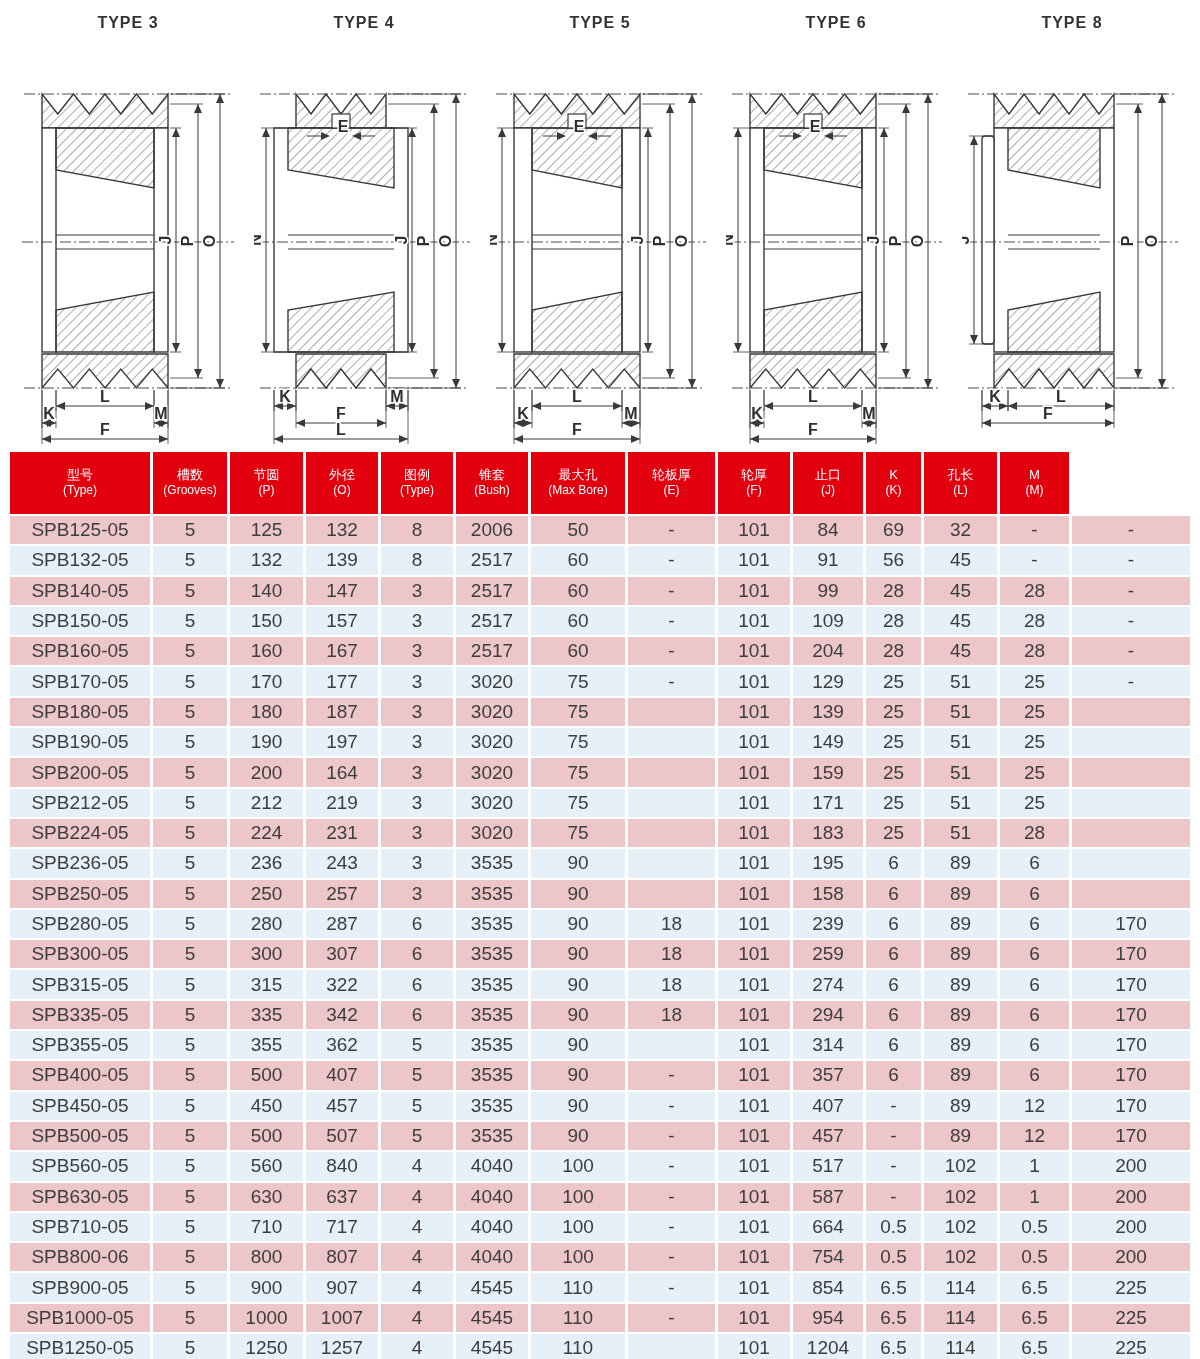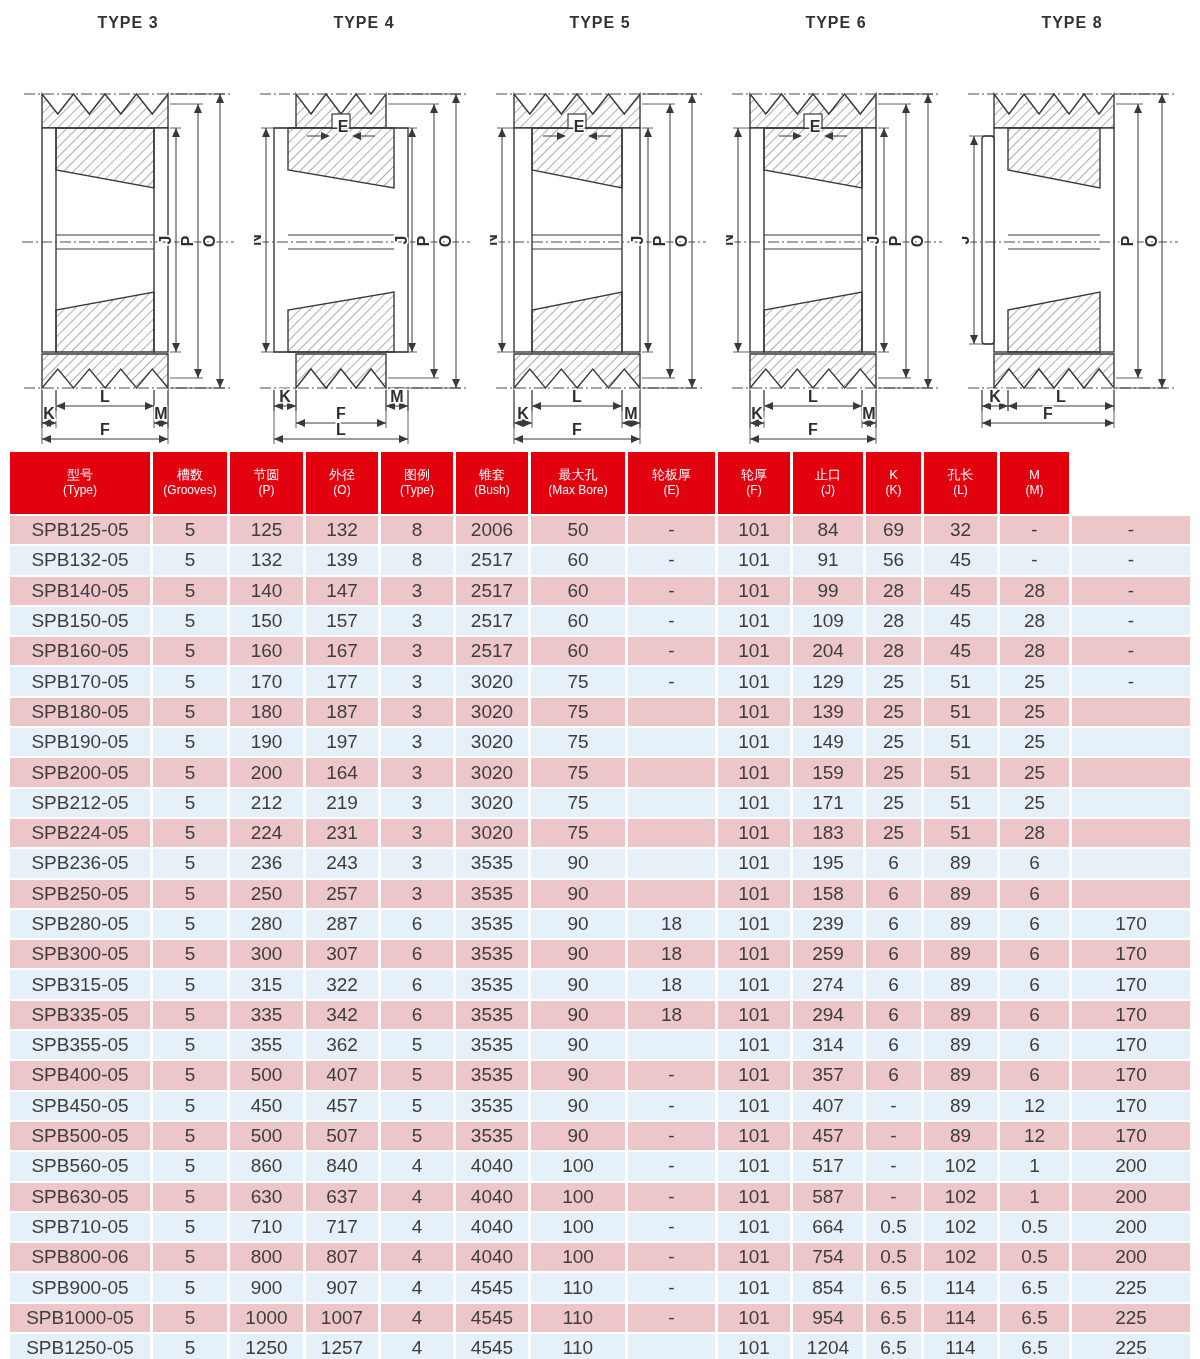--- a/index.html
+++ b/index.html
@@ -751,21 +751,21 @@
           <div class="td">101</div>
           <div class="td">457</div>
           <div class="td">-</div>
           <div class="td">89</div>
           <div class="td">12</div>
           <div class="td">170</div>
         </div>
         <div class="trow rowB">
           <div class="td">SPB560-05</div>
           <div class="td">5</div>
-          <div class="td">860</div>
+          <div class="td">560</div>
           <div class="td">840</div>
           <div class="td">4</div>
           <div class="td">4040</div>
           <div class="td">100</div>
           <div class="td">-</div>
           <div class="td">101</div>
           <div class="td">517</div>
           <div class="td">-</div>
           <div class="td">102</div>
           <div class="td">1</div>

